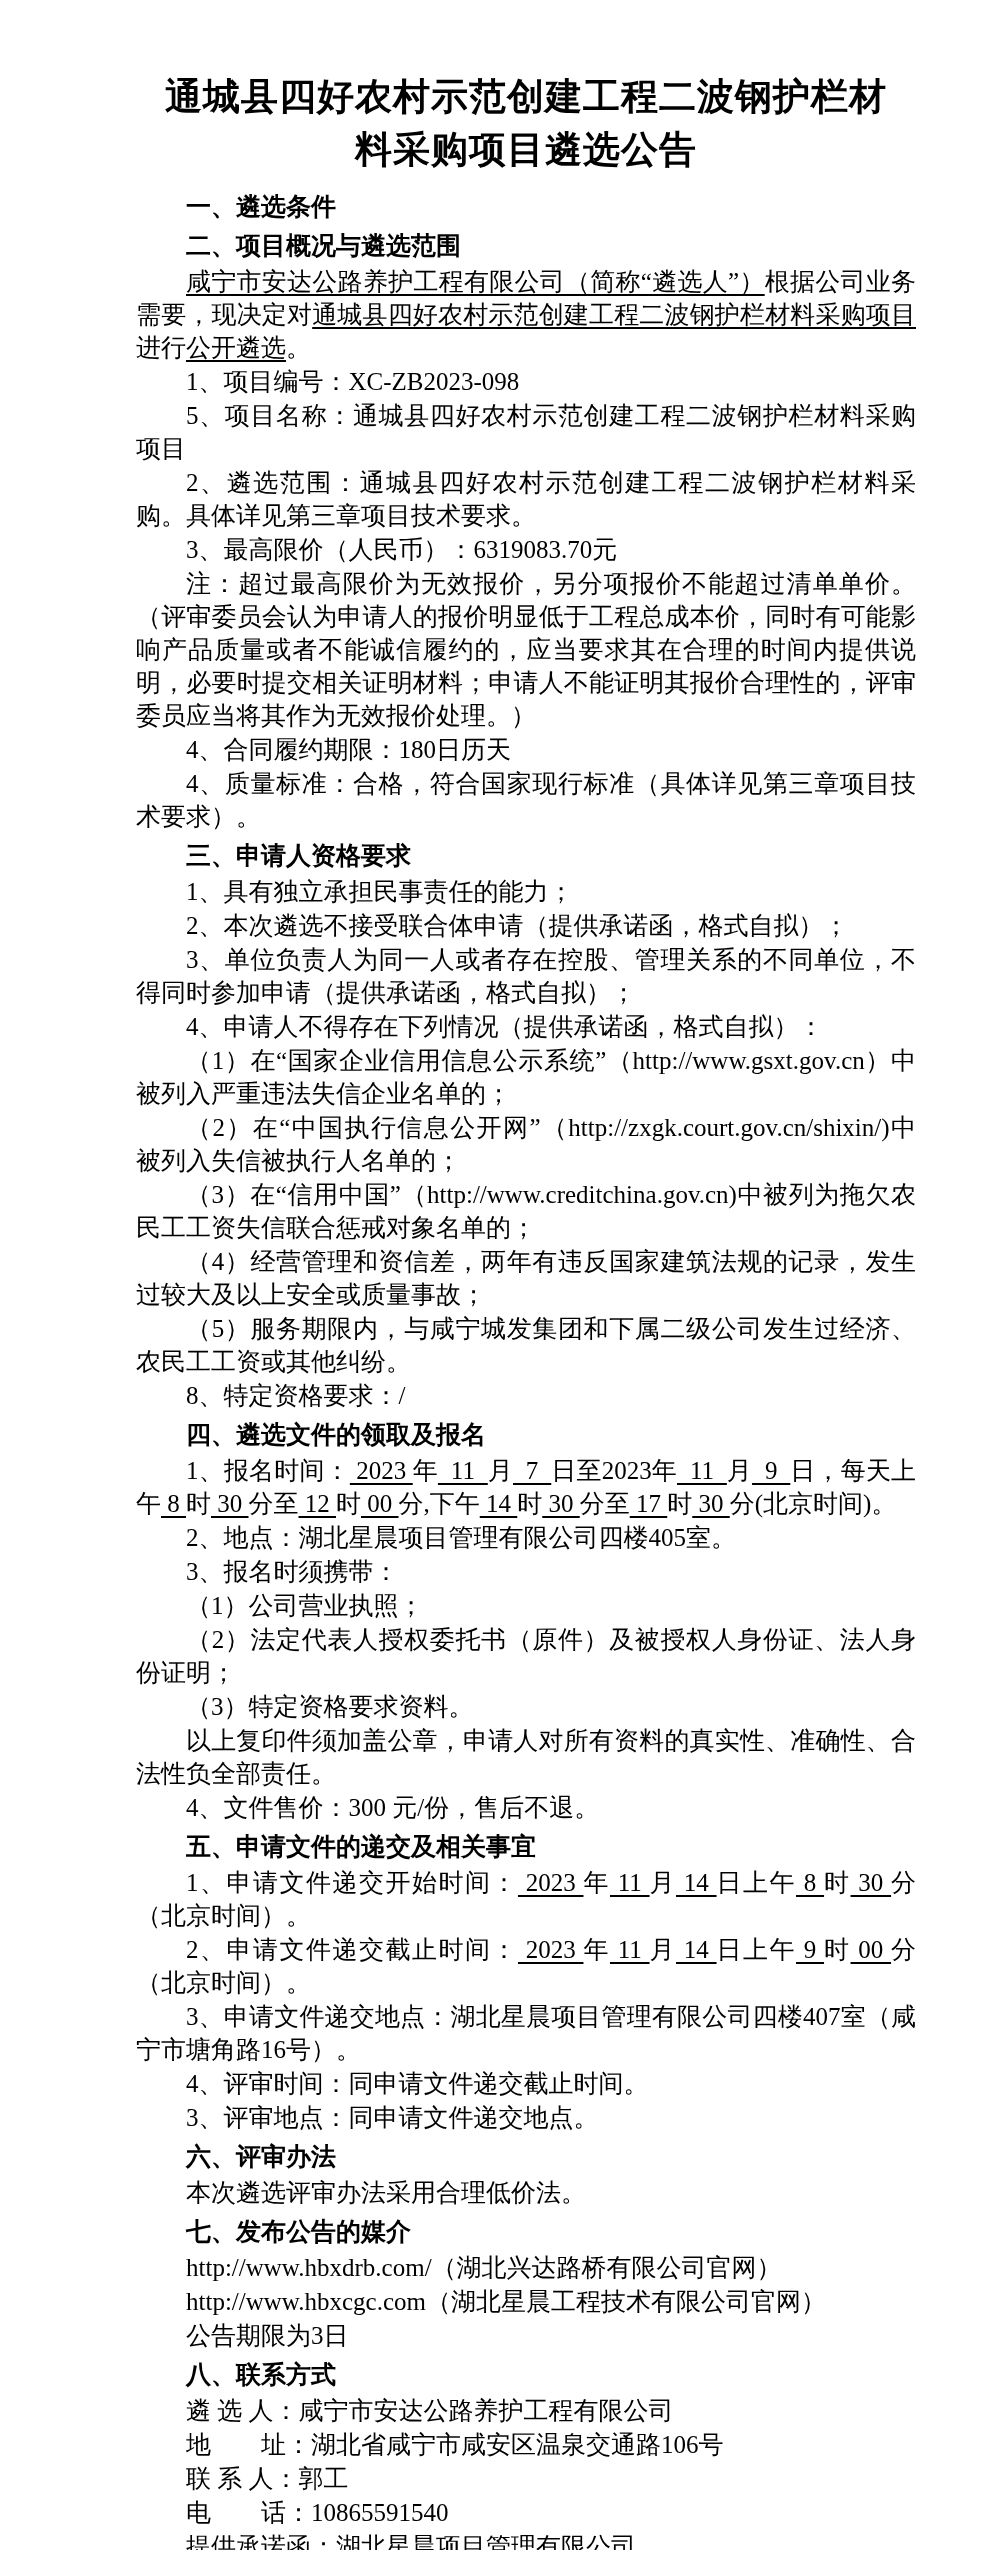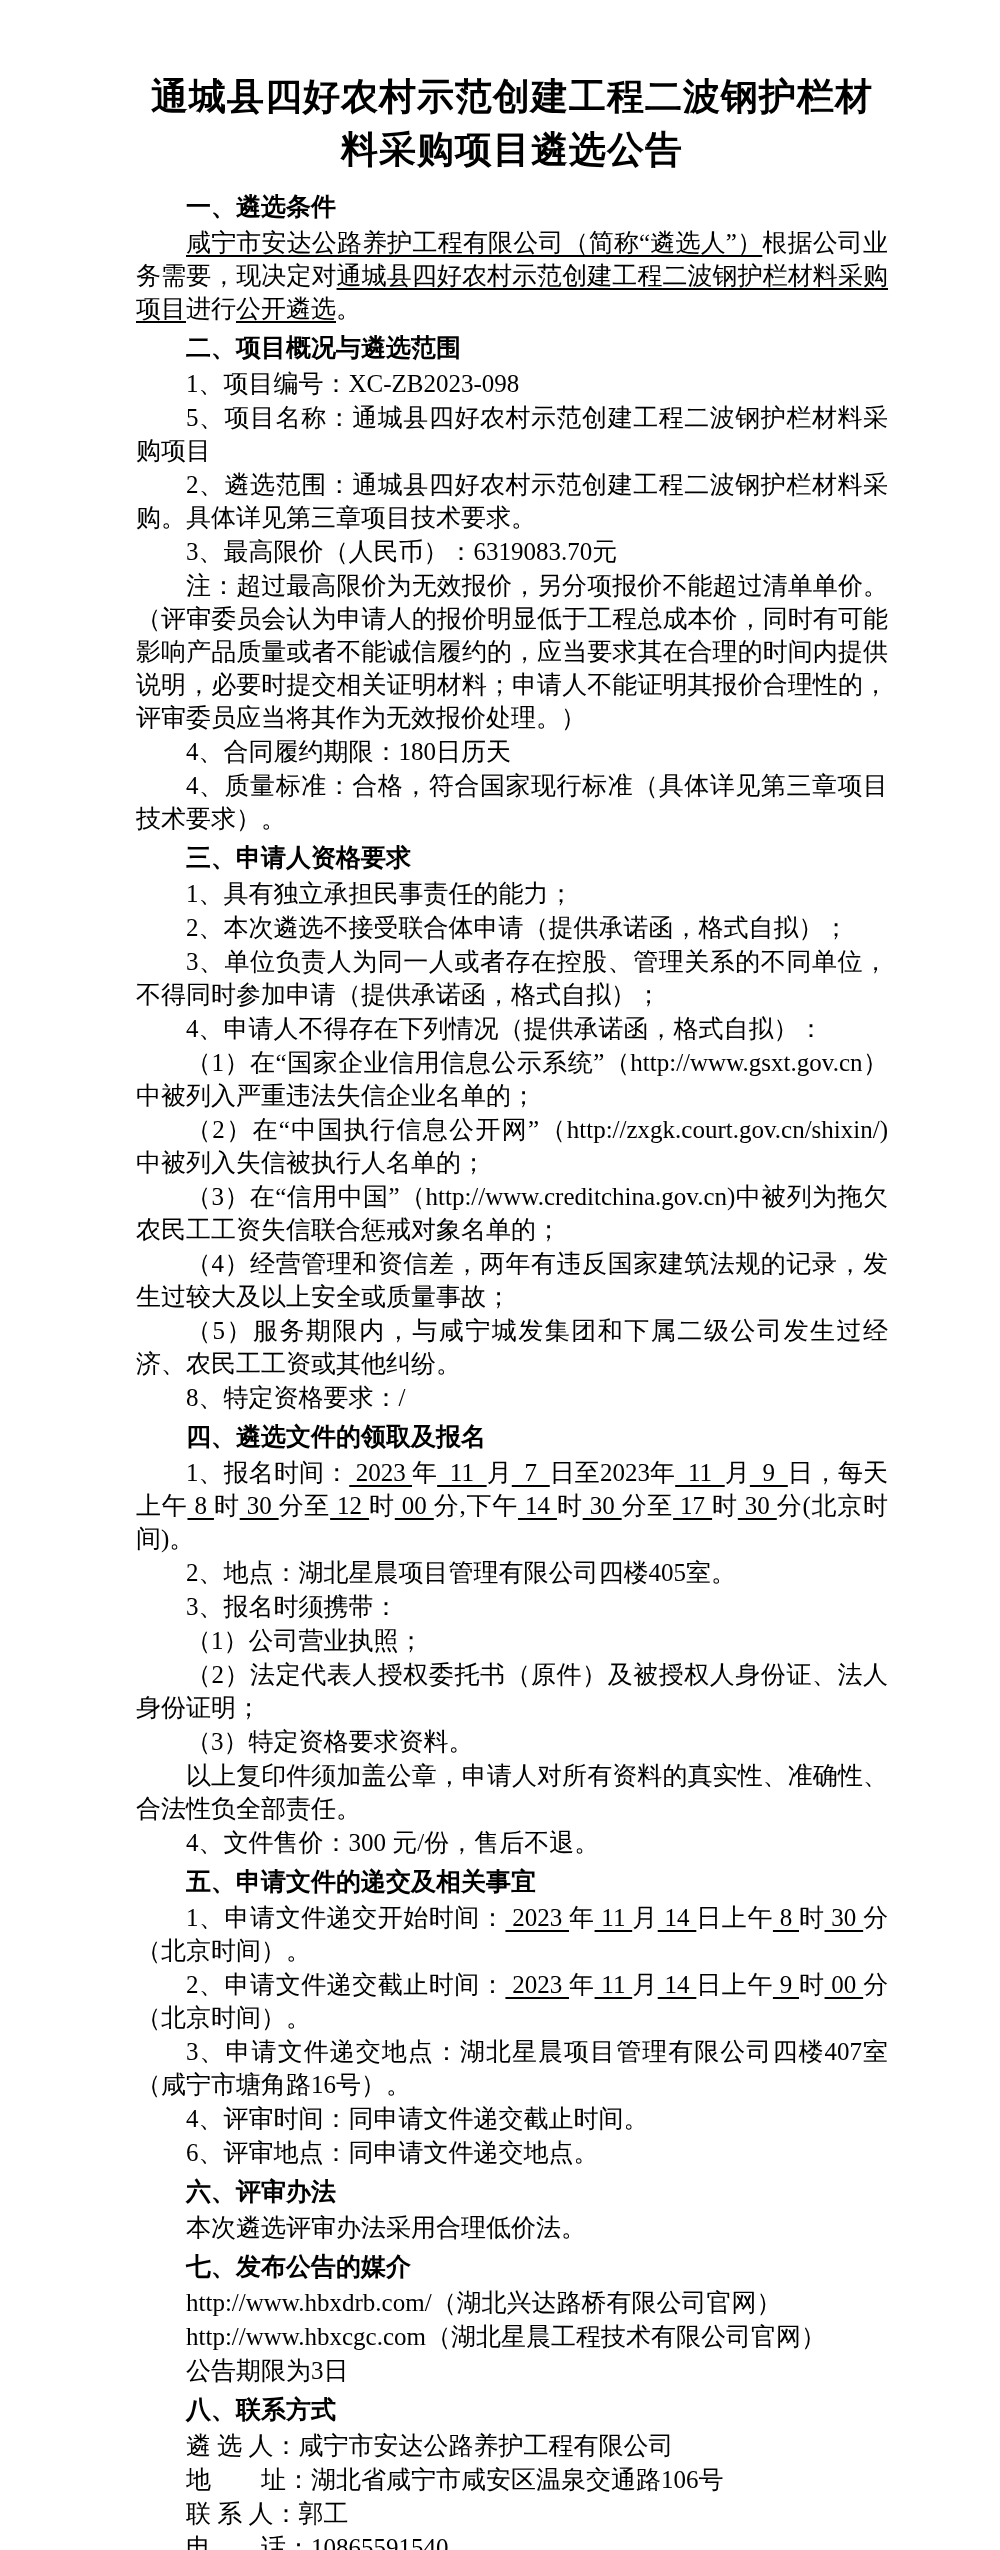--- a/index.html
+++ b/index.html
@@ -3,21 +3,21 @@
 <meta charset="utf-8">
 <style>
   html, body { margin: 0; padding: 0; background: #ffffff; }
   .page {
     position: relative;
     width: 1000px;
     height: 2550px;
     box-sizing: border-box;
     background: #ffffff;
     color: #000000;
-    padding: 70px 112px 0 136px;
+    padding: 70px 84px 0 136px;
     overflow: hidden;
     font-family: "Liberation Serif", "DejaVu Serif", serif;
   }
   .doc-title {
     font-size: 37px;
     font-weight: bold;
     line-height: 53px;
     text-align: center;
     margin: 0 0 14px 0;
     letter-spacing: 1px;
@@ -42,22 +42,22 @@
 </head>
 <body>
 
 <div class="page">
   <div class="doc-title">
     <div>通城县四好农村示范创建工程二波钢护栏材</div>
     <div>料采购项目遴选公告</div>
   </div>
   <div>
       <p class="para heading"><span>一、遴选条件</span></p>
+      <p class="para heading"><span>二、项目概况与遴选范围</span></p>
       <p class="para"><span class="u">咸宁市安达公路养护工程有限公司（简称“遴选人”）</span><span>根据公司业务需要，现决定对</span><span class="u">通城县四好农村示范创建工程二波钢护栏材料采购项目</span><span>进行</span><span class="u">公开遴选</span><span>。</span></p>
-      <p class="para heading"><span>二、项目概况与遴选范围</span></p>
       <p class="para"><span>1、项目编号：XC-ZB2023-098</span></p>
       <p class="para"><span>5、项目名称：通城县四好农村示范创建工程二波钢护栏材料采购项目</span></p>
       <p class="para"><span>2、遴选范围：通城县四好农村示范创建工程二波钢护栏材料采购。具体详见第三章项目技术要求。</span></p>
       <p class="para"><span>3、最高限价（人民币）：6319083.70元</span></p>
       <p class="para"><span>注：超过最高限价为无效报价，另分项报价不能超过清单单价。（评审委员会认为申请人的报价明显低于工程总成本价，同时有可能影响产品质量或者不能诚信履约的，应当要求其在合理的时间内提供说明，必要时提交相关证明材料；申请人不能证明其报价合理性的，评审委员应当将其作为无效报价处理。）</span></p>
       <p class="para"><span>4、合同履约期限：180日历天</span></p>
       <p class="para"><span>4、质量标准：合格，符合国家现行标准（具体详见第三章项目技术要求）。</span></p>
       <p class="para heading"><span>三、申请人资格要求</span></p>
       <p class="para"><span>1、具有独立承担民事责任的能力；</span></p>
       <p class="para"><span>2、本次遴选不接受联合体申请（提供承诺函，格式自拟）；</span></p>
@@ -76,21 +76,21 @@
       <p class="para"><span>（1）公司营业执照；</span></p>
       <p class="para"><span>（2）法定代表人授权委托书（原件）及被授权人身份证、法人身份证明；</span></p>
       <p class="para"><span>（3）特定资格要求资料。</span></p>
       <p class="para"><span>以上复印件须加盖公章，申请人对所有资料的真实性、准确性、合法性负全部责任。</span></p>
       <p class="para"><span>4、文件售价：300 元/份，售后不退。</span></p>
       <p class="para heading"><span>五、申请文件的递交及相关事宜</span></p>
       <p class="para"><span>1、申请文件递交开始时间：</span><span class="u">&nbsp;2023&nbsp;</span><span>年</span><span class="u">&nbsp;11&nbsp;</span><span>月</span><span class="u">&nbsp;14&nbsp;</span><span>日上午</span><span class="u">&nbsp;8&nbsp;</span><span>时</span><span class="u">&nbsp;30&nbsp;</span><span>分（北京时间）。</span></p>
       <p class="para"><span>2、申请文件递交截止时间：</span><span class="u">&nbsp;2023&nbsp;</span><span>年</span><span class="u">&nbsp;11&nbsp;</span><span>月</span><span class="u">&nbsp;14&nbsp;</span><span>日上午</span><span class="u">&nbsp;9&nbsp;</span><span>时</span><span class="u">&nbsp;00&nbsp;</span><span>分（北京时间）。</span></p>
       <p class="para"><span>3、申请文件递交地点：湖北星晨项目管理有限公司四楼407室（咸宁市塘角路16号）。</span></p>
       <p class="para"><span>4、评审时间：同申请文件递交截止时间。</span></p>
-      <p class="para"><span>6、评审地点：同申请文件递交地点。</span></p>
+      <p class="para"><span>3、评审地点：同申请文件递交地点。</span></p>
       <p class="para heading"><span>六、评审办法</span></p>
       <p class="para"><span>本次遴选评审办法采用合理低价法。</span></p>
       <p class="para heading"><span>七、发布公告的媒介</span></p>
       <p class="para"><span>http://www.hbxdrb.com/（湖北兴达路桥有限公司官网）</span></p>
       <p class="para"><span>http://www.hbxcgc.com（湖北星晨工程技术有限公司官网）</span></p>
       <p class="para"><span>公告期限为3日</span></p>
       <p class="para heading"><span>八、联系方式</span></p>
       <p class="para"><span>遴 选 人：咸宁市安达公路养护工程有限公司</span></p>
       <p class="para"><span>地　　址：湖北省咸宁市咸安区温泉交通路106号</span></p>
       <p class="para"><span>联 系 人：郭工</span></p>

